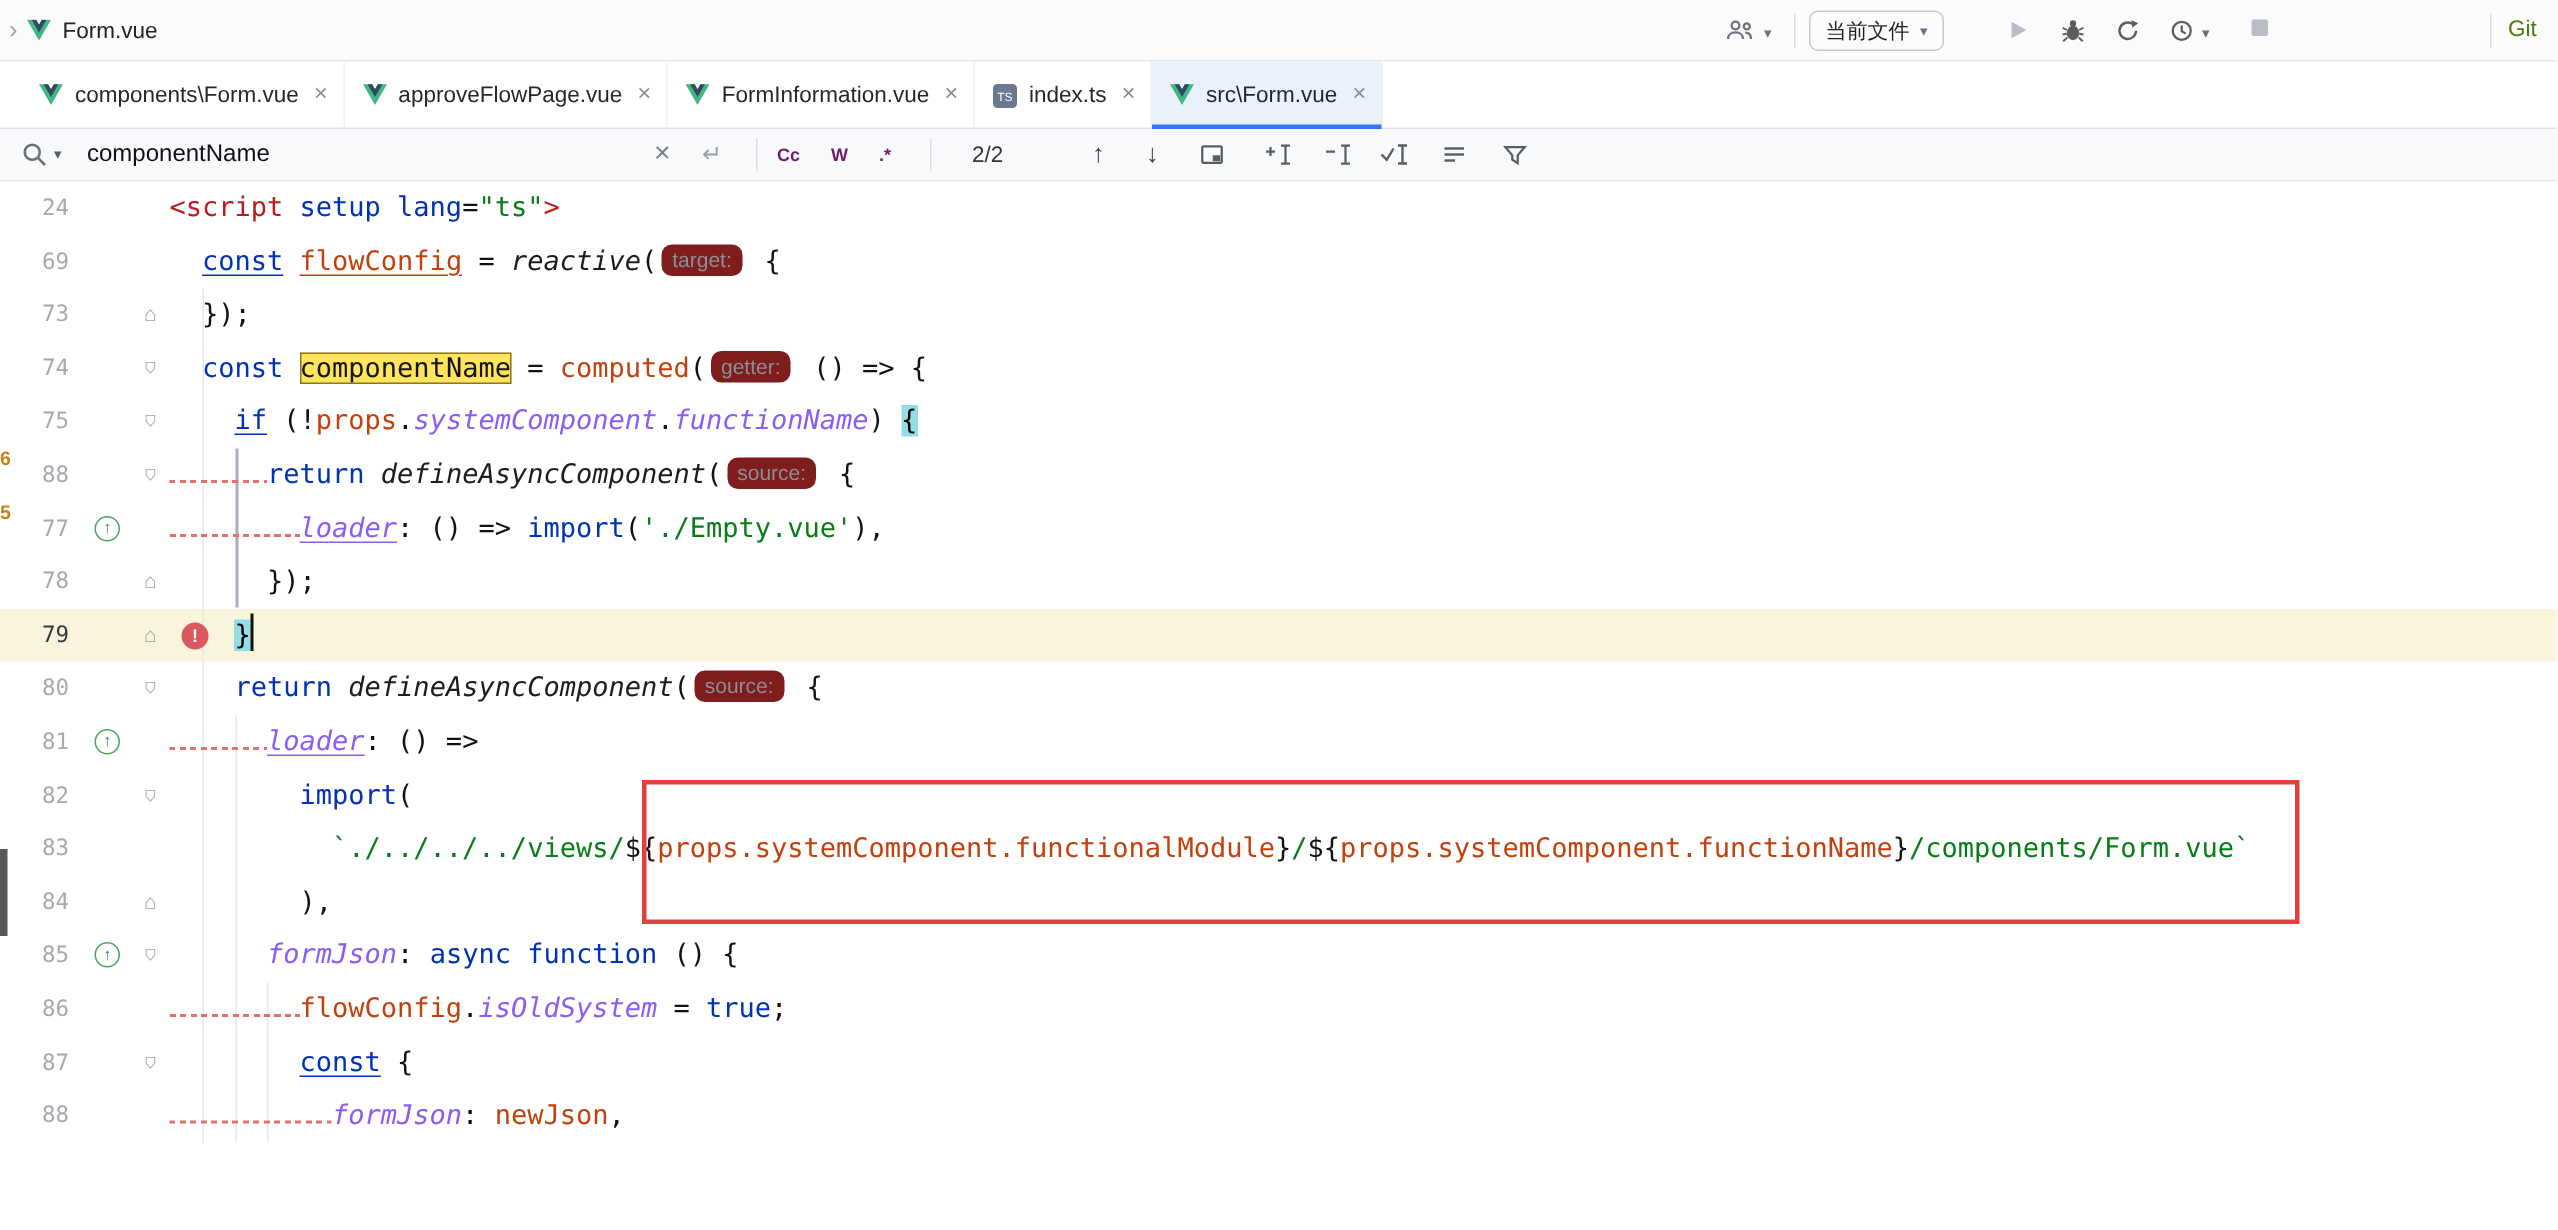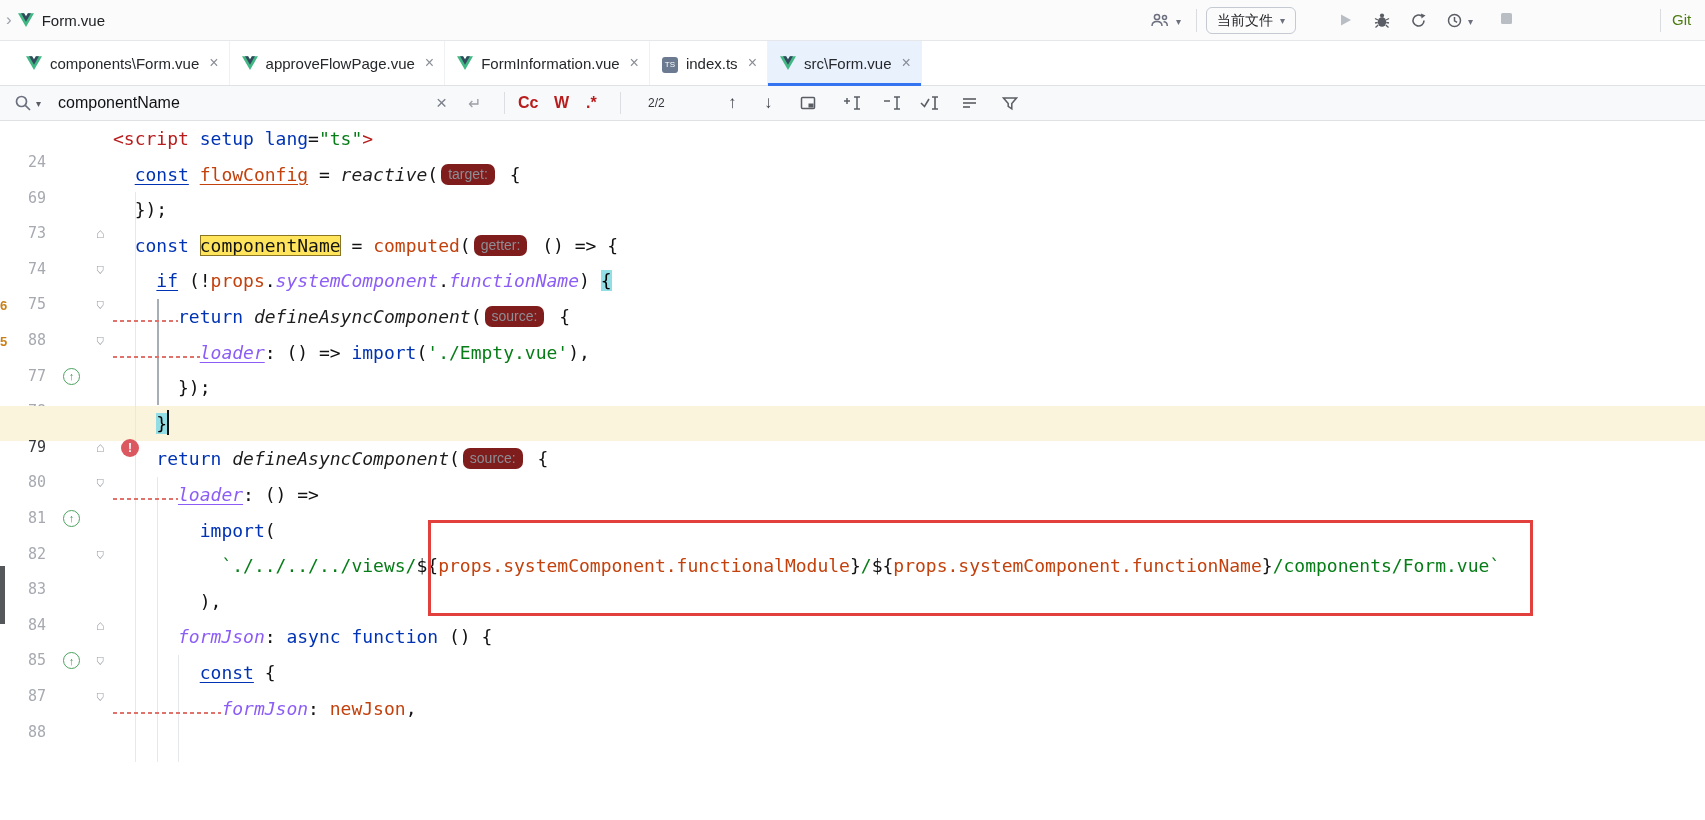--- a/index.html
+++ b/index.html
@@ -29,31 +29,31 @@
   .tab.active::after { content:""; position:absolute; left:0; right:0; bottom:-1px; height:3px; background:#3574F0; }
   .tab-close { color:#8A8E96; font-size:16px; margin-left:2px; }
   .ts-badge { display:inline-flex; width:16px; height:16px; background:#6B7A90; color:#fff; font-size:8px;
     font-weight:normal; border-radius:3px; align-items:center; justify-content:center; }
 
   
   .findbar { position:relative; height:35px; background:#F8F9FB; border-bottom:1px solid #DFE1E5; }
   .fb { position:absolute; top:0; height:34px; display:flex; align-items:center; color:#5A5D63; }
   .fb-div { position:absolute; top:6px; width:1px; height:22px; background:#DCDEE2; }
   .fb-query { font-size:16px; color:#101114; }
-  .fb-toggle { font-size:16px; font-weight:600; color:#b91c1c; }
-  .fb-count { font-size:12px; color:#33353a; }
+  .fb-toggle { font-size:12px; font-weight:600; color:#701a75; }
+  .fb-count { font-size:15px; color:#33353a; }
   .fb-arrow { font-size:17px; color:#43454A; }
   .fb-x { font-size:19px; color:#7D818A; }
   .fb-ret { font-size:16px; color:#9DA0A8; }
 
   
   .editor { position:relative; height:699px; background:#fff; overflow:hidden; }
   .row { position:relative; height:35.6px; width:100%; }
   .row.current { background:#FBF4DC; }
-  .gutter { position:absolute; left:0; top:0; width:113px; height:100%;margin-top:24px; }
+  .gutter { position:absolute; left:0; top:0; width:113px; height:100%; }
   .lnum { position:absolute; right:67px; top:0; line-height:35.6px;
     font-family:"DejaVu Sans Mono",monospace; font-size:15px; color:#A6A9B0; }
   .row.current .lnum { color:#35373b; }
   .gicon { position:absolute; left:63px; top:9px; width:17px; height:17px; border-radius:50%;
     border:1.5px solid #4CA361; background:#fff; color:#3E9452; font-size:11px; font-weight:bold;
     display:flex; align-items:center; justify-content:center; }
   .fold { position:absolute; left:96px; top:0; line-height:35.6px; font-size:14px; color:#9A9FA6; }
   .fold.start { transform:rotate(180deg); }
   .eicon { position:absolute; left:121px; top:9px; width:18px; height:18px; border-radius:50%;
     background:#DB5860; color:#fff; font-size:12px; font-weight:bold;
@@ -367,20 +367,26 @@
       <div class="row">
         <div class="gutter">
           <span class="lnum">85</span>
           <span class="gicon">↑</span>
           <span class="fold start">⌂</span>
         </div>
         <div class="codetext"><span class="c-txt">      </span><span class="c-prop">formJson</span><span class="c-txt">: </span><span class="c-kw">async</span><span class="c-txt"> </span><span class="c-kw">function</span><span class="c-txt"> () {</span></div>
       </div>
       <div class="row">
         <div class="gutter">
+          <span class="lnum">86</span>
+        </div>
+        <div class="codetext"><span class="c-txt c-wavy">        </span><span class="c-fn">flowConfig</span><span class="c-txt">.</span><span class="c-prop">isOldSystem</span><span class="c-txt"> = </span><span class="c-kw">true</span><span class="c-txt">;</span></div>
+      </div>
+      <div class="row">
+        <div class="gutter">
           <span class="lnum">87</span>
           <span class="fold start">⌂</span>
         </div>
         <div class="codetext"><span class="c-txt">        </span><span class="c-kw c-u">const</span><span class="c-txt"> {</span></div>
       </div>
       <div class="row">
         <div class="gutter">
           <span class="lnum">88</span>
         </div>
         <div class="codetext"><span class="c-txt c-wavy">          </span><span class="c-prop">formJson</span><span class="c-txt">: </span><span class="c-fn">newJson</span><span class="c-txt">,</span></div>

